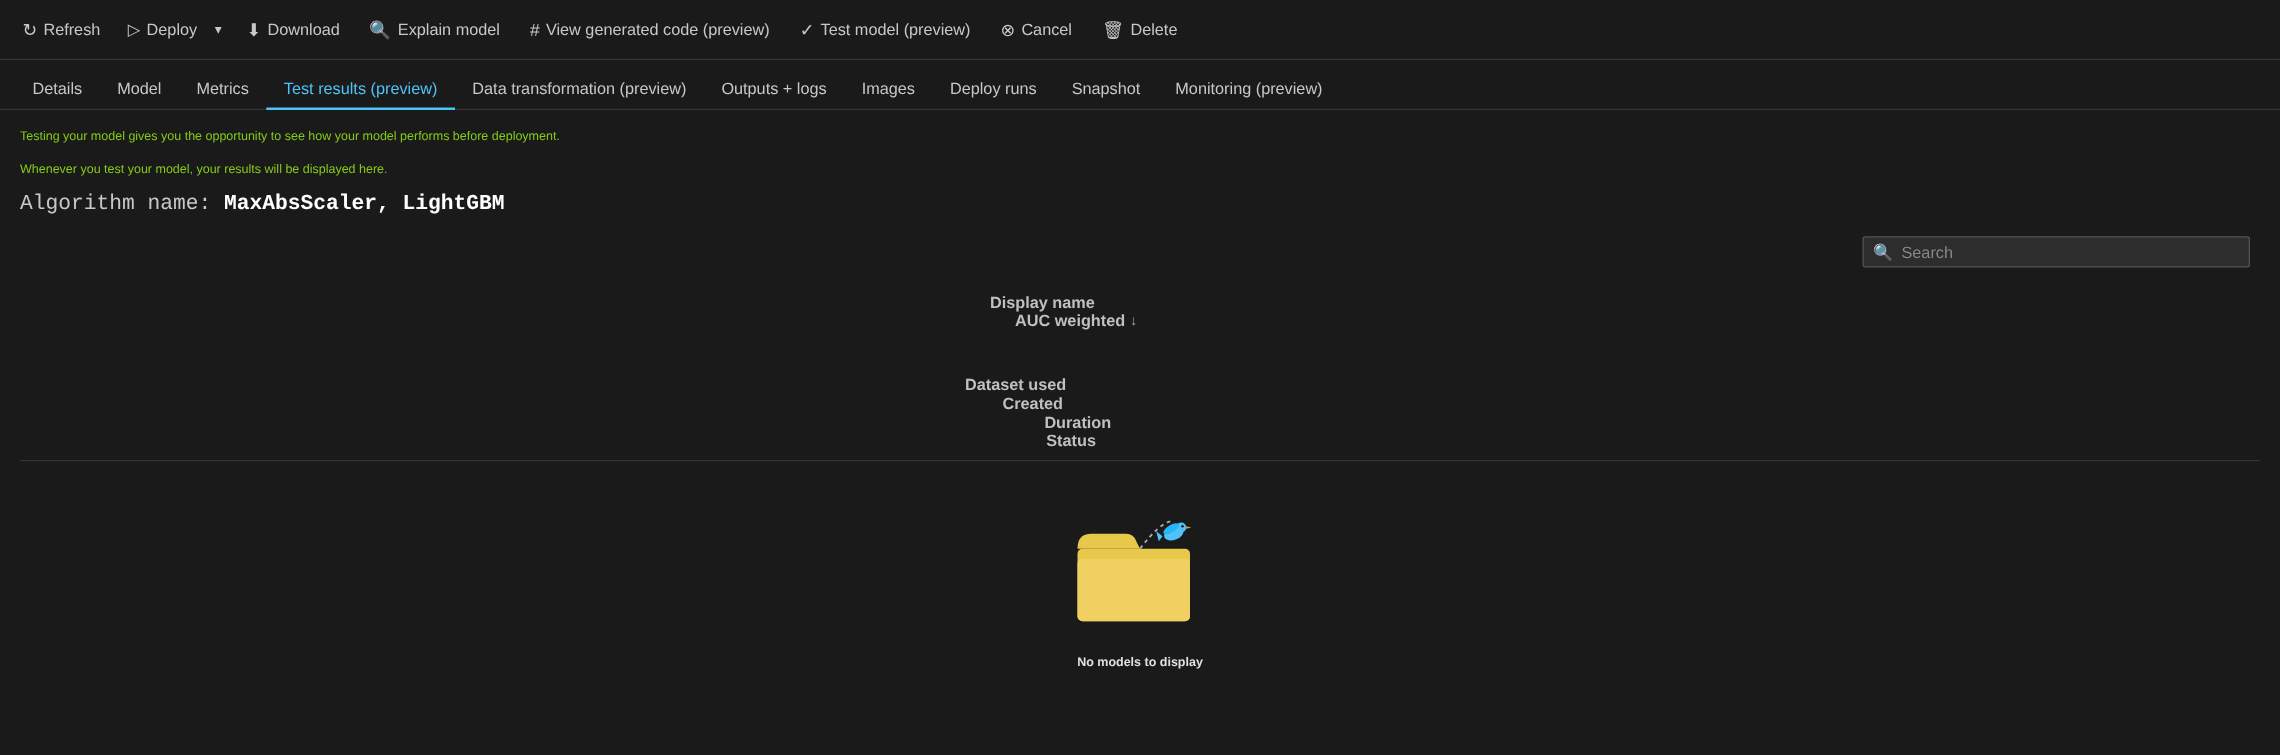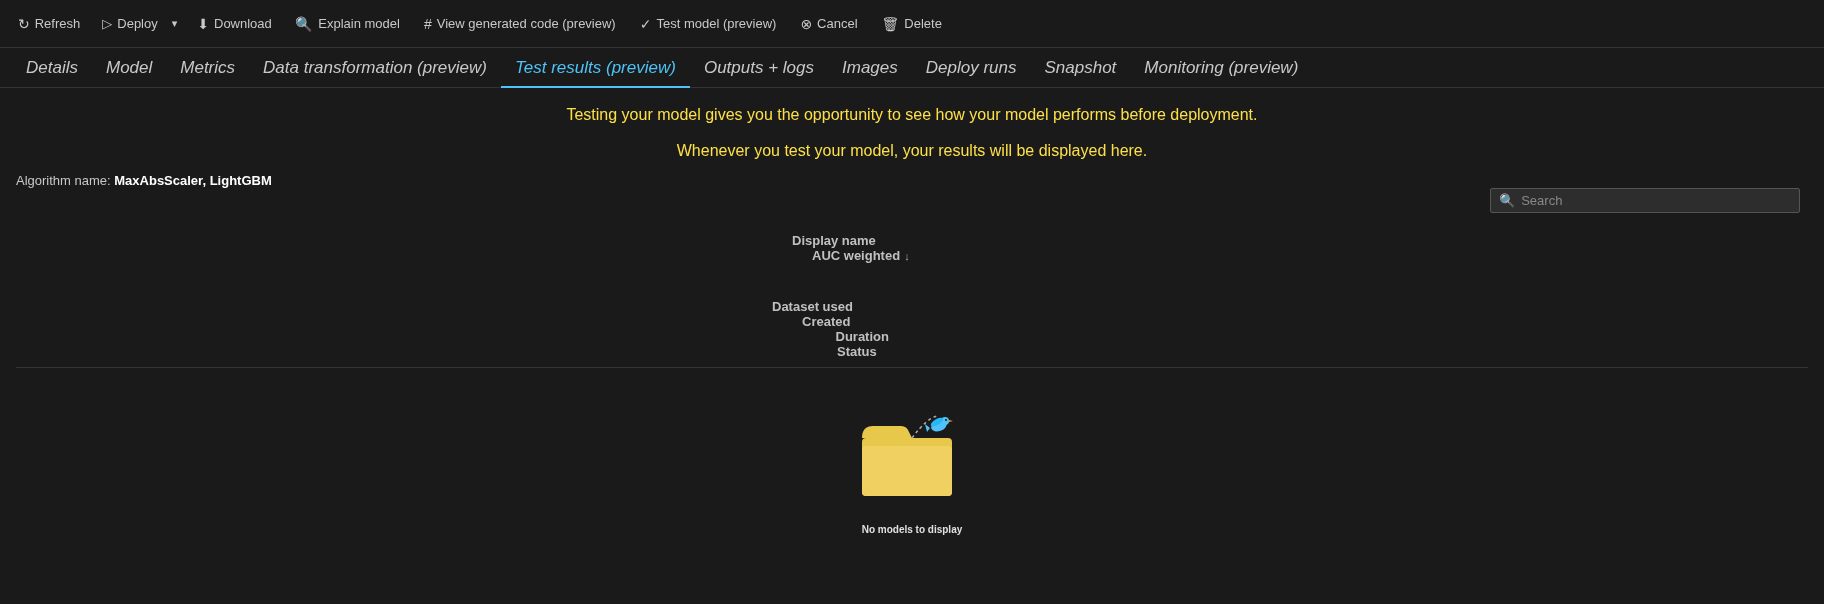--- a/index.html
+++ b/index.html
@@ -71,45 +71,45 @@
       padding: 0 12px;
       background: #1a1a1a;
       border-bottom: 1px solid #333;
       height: 40px;
       gap: 0;
     }
     .tab-item {
       padding: 8px 14px;
       cursor: pointer;
       color: #c8c8c8;
-      font-size: 17px;
+      font-size: 13px;
       border-bottom: 2px solid transparent;
       white-space: nowrap;
       margin-bottom: -1px;
-      font-style: italic;
     }
     .tab-item.active {
       color: #4fc3f7;
       border-bottom: 2px solid #4fc3f7;
     }
 
     
     .content {
       padding: 14px 16px;
     }
     .description-text {
-      color: #fde047;
-      font-size: 16px;
+      color: #84cc16;
+      font-size: 10px;
       line-height: 1.6;
       margin-bottom: 10px;
-      text-align: center;
     }
     .algorithm-line {
-      font-size: 13px;
-      color: #c8c8c8;
+      font-size: 17px;
+      color: #c8c8c8;
+      margin-bottom: 16px;
+      font-family: Liberation Mono, monospace;
     }
     .algorithm-line strong { color: #ffffff; font-weight: 600; }
 
     
     .search-row {
       display: flex;
       justify-content: flex-end;
       margin-bottom: 12px;
       padding-right: 8px;
     }
@@ -230,22 +230,22 @@
   <button class="toolbar-btn">
     <span class="icon">🗑</span>
     <span>Delete</span>
   </button>
 </div>
 
 <nav class="tab-nav">
   <div class="tab-item">Details</div>
   <div class="tab-item">Model</div>
   <div class="tab-item">Metrics</div>
+  <div class="tab-item active">Test results (preview)</div>
   <div class="tab-item">Data transformation (preview)</div>
-  <div class="tab-item active">Test results (preview)</div>
   <div class="tab-item">Outputs + logs</div>
   <div class="tab-item">Images</div>
   <div class="tab-item">Deploy runs</div>
   <div class="tab-item">Snapshot</div>
   <div class="tab-item">Monitoring (preview)</div>
 </nav>
 
 <div class="content">
   <p class="description-text">Testing your model gives you the opportunity to see how your model performs before deployment.</p>
   <p class="description-text">Whenever you test your model, your results will be displayed here.</p>

